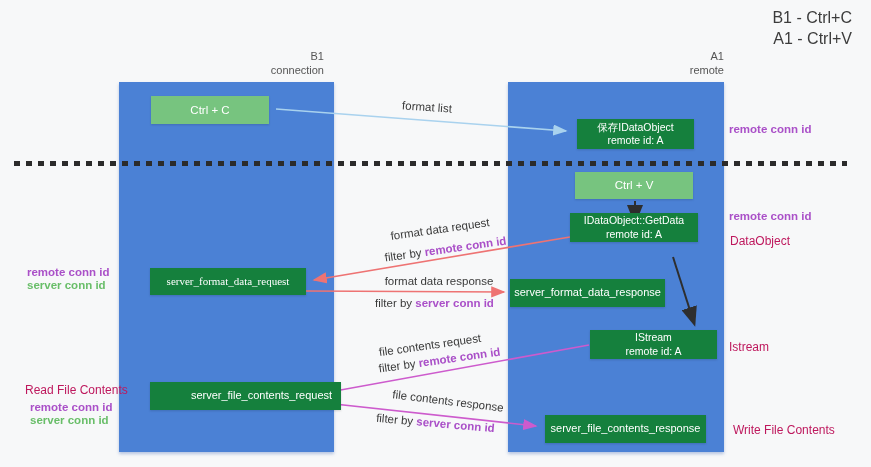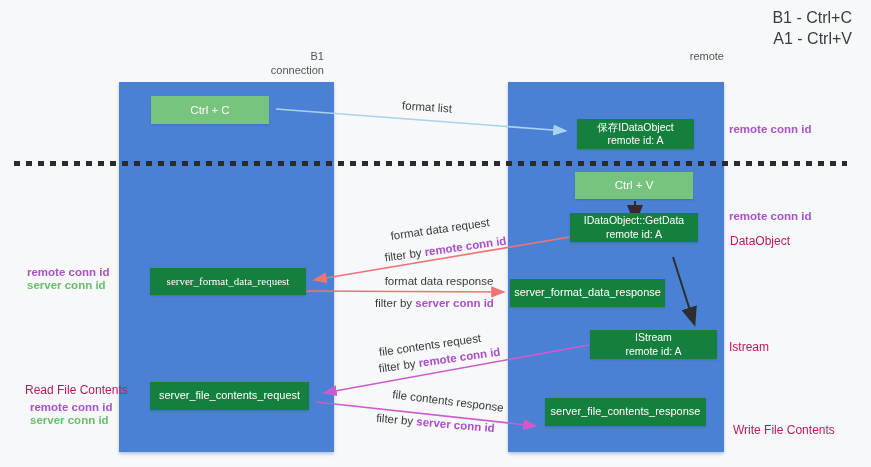--- a/index.html
+++ b/index.html
@@ -49,20 +49,21 @@
   <div class="title">
     <div>B1 - Ctrl+C</div>
     <div>A1 - Ctrl+V</div>
   </div>
 
   <div class="lane-header" style="left:109px;">
     <div>B1</div>
     <div>connection</div>
   </div>
   <div class="lane-header" style="left:509px;">
+    <div>A1</div>
     <div>remote</div>
   </div>
 
   <div class="lane left"></div>
   <div class="lane right"></div>
 
   <div class="dashline"></div>
 
   <svg class="arrows" width="871" height="467" viewBox="0 0 871 467">
     <defs>
@@ -118,25 +119,25 @@
     <span>server_format_data_response</span>
   </div>
 
   <div class="node orange" style="left:590px;top:330px;width:127px;height:29px;font-size:10.5px;">
     <div>
       <div>IStream</div>
       <div>remote id: A</div>
     </div>
   </div>
 
-  <div class="node orange" style="left:150px;top:382px;width:159px;height:28px;">
+  <div class="node orange" style="left:150px;top:382px;width:159px;height:28px;padding-left:32px;">
     <span>server_file_contents_request</span>
   </div>
 
-  <div class="node orange" style="left:545px;top:398px;width:161px;height:28px;">
+  <div class="node orange" style="left:545px;top:415px;width:161px;height:28px;">
     <span>server_file_contents_response</span>
   </div>
 
   <div class="lbl center" style="left:392px;top:101px;width:70px;transform:rotate(4deg);">format list</div>
 
   <div class="lbl center" style="left:370px;top:223px;width:140px;transform:rotate(-8deg);">format data request</div>
   <div class="lbl center" style="left:368px;top:243px;width:155px;transform:rotate(-8deg);">
     <span>filter by</span> <span class="purple">remote conn id</span>
   </div>
 

